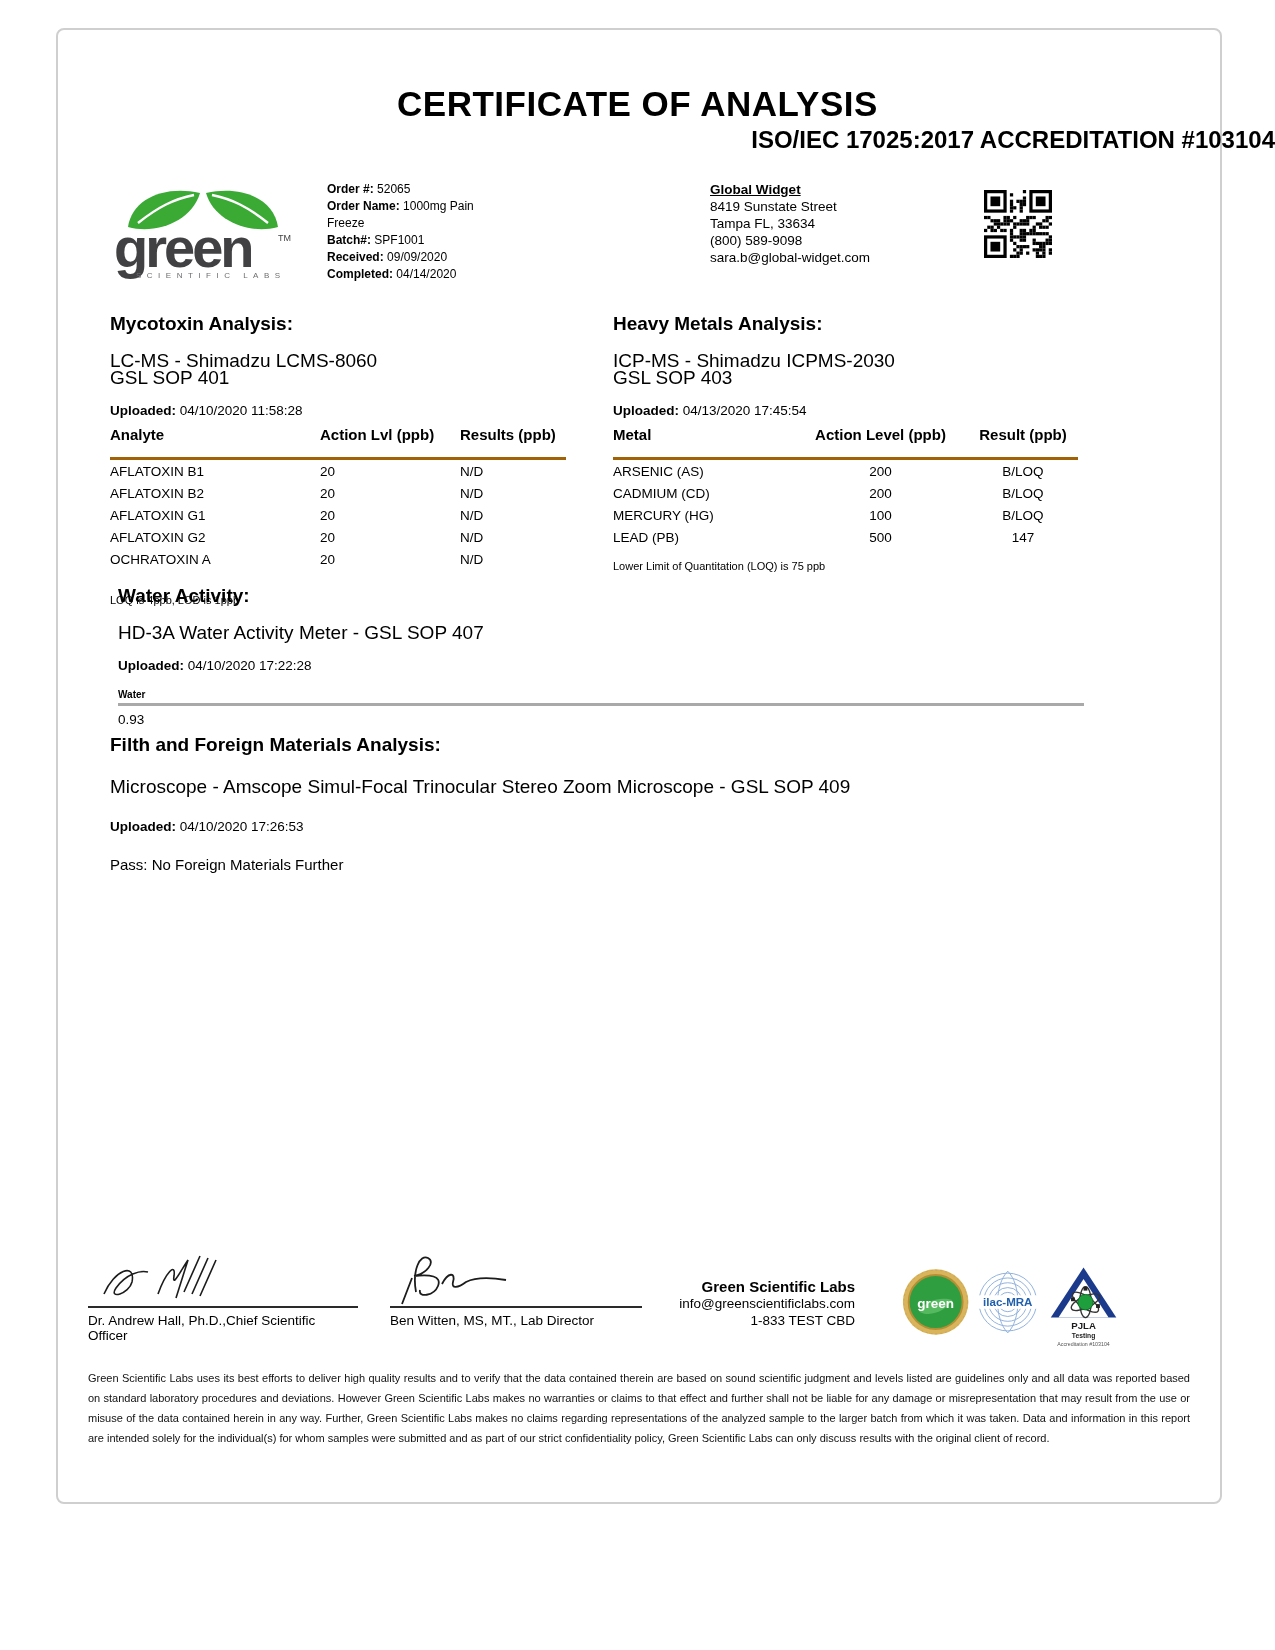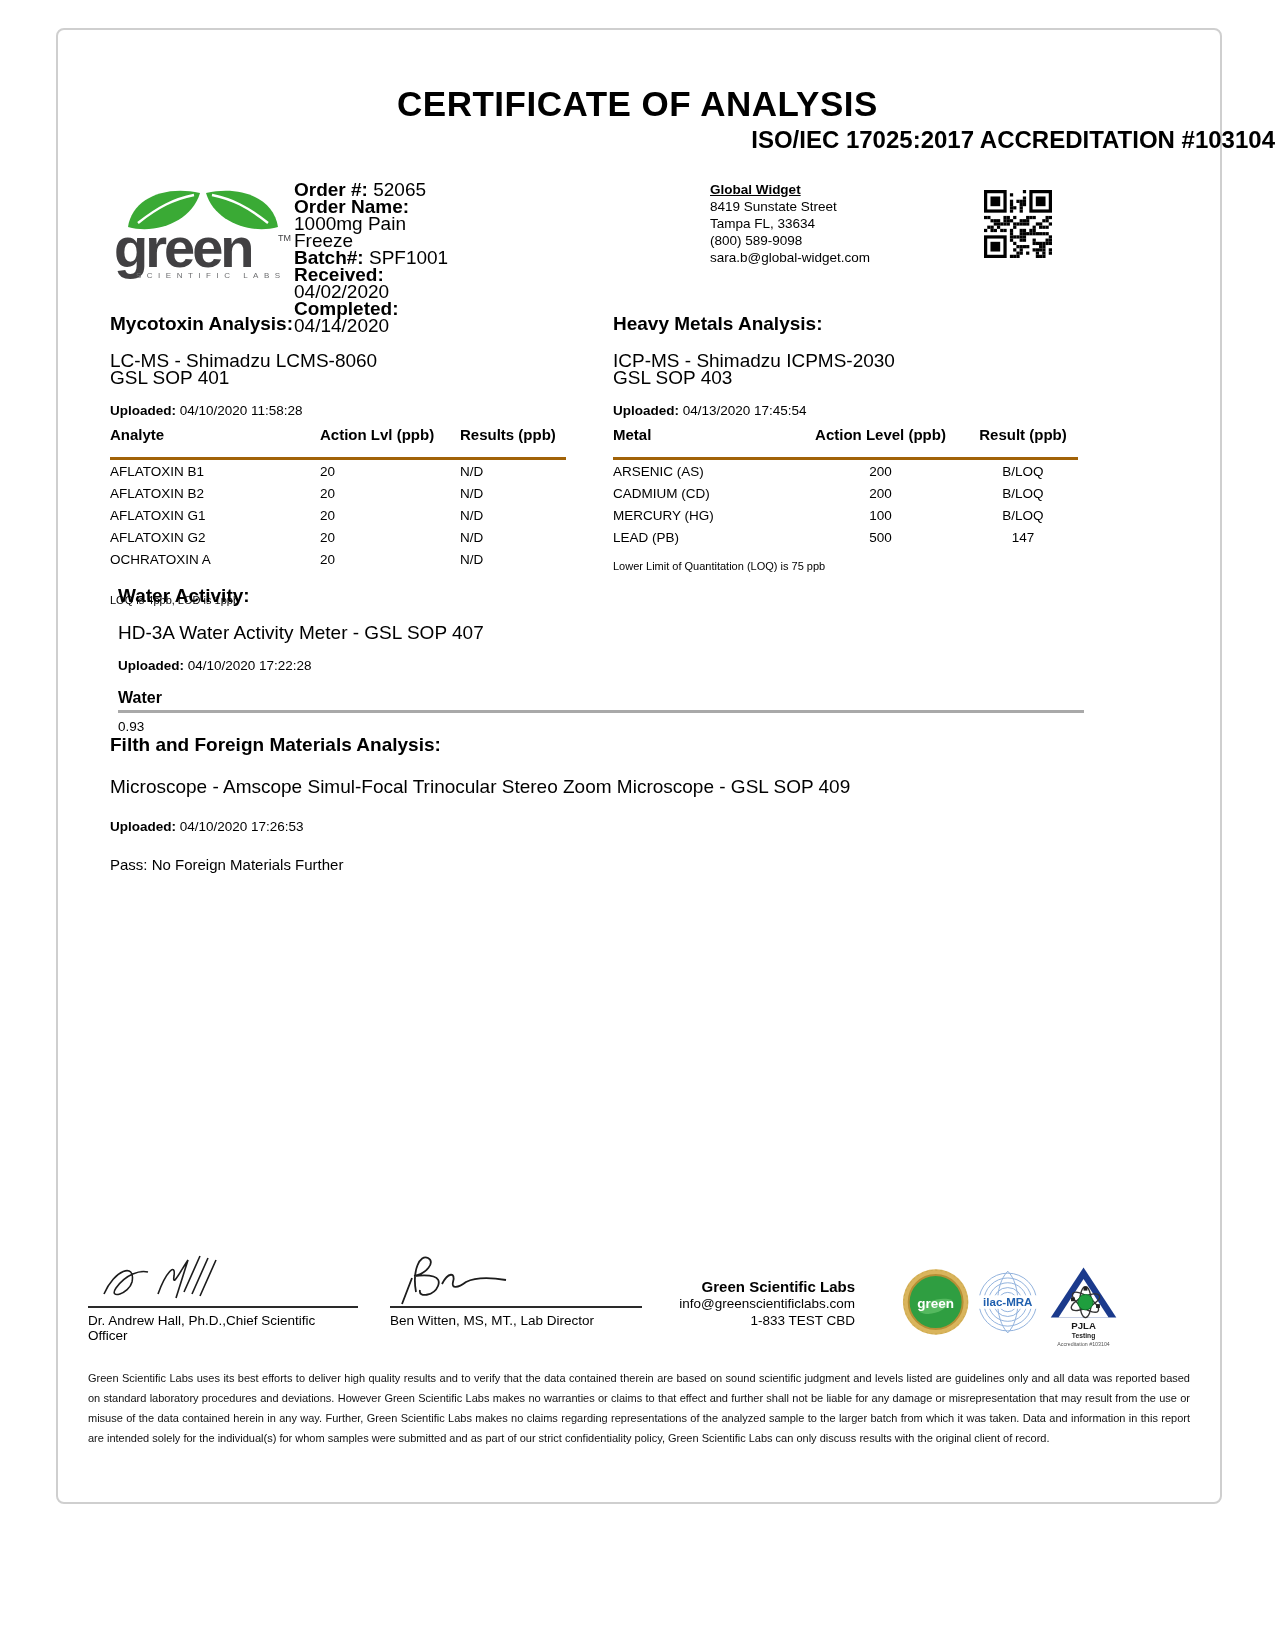--- a/index.html
+++ b/index.html
@@ -7,21 +7,21 @@
   .page{position:absolute;inset:0;background:#fff;}
   .page-border{position:absolute;left:56px;top:28px;width:1162px;height:1472px;border:2px solid #cfcfcf;border-radius:8px;}
   .abs{position:absolute;}
 
   
   .doc-title{left:0;top:84px;width:100%;text-align:center;font-size:35px;font-weight:bold;letter-spacing:.5px;}
   .doc-subtitle{left:0;top:126px;width:100%;text-align:right;font-size:24px;font-weight:bold;}
 
   
   .logo{left:110px;top:183px;width:185px;height:100px;}
-  .order-block{left:294px;top:181px;width:175px;font-size:19px;line-height:17px;}
+  .order-block{left:327px;top:181px;width:175px;font-size:12px;line-height:17px;}
   .client-block{left:710px;top:181px;width:260px;font-size:13.5px;line-height:17px;}
   .qr{left:984px;top:190px;width:68px;height:68px;}
   b.lbl{font-weight:bold;}
 
   
   .sec-heading{font-size:19px;font-weight:bold;}
   .method{font-size:19px;line-height:17px;margin-top:17px;}
   .uploaded{font-size:13.5px;margin-top:17px;}
   .note{font-size:11px;}
 
@@ -33,21 +33,21 @@
   .tbl .drow{display:grid;font-size:13.5px;padding:3.5px 0;}
   .myco .hrow,.myco .drow{grid-template-columns:210px 140px 1fr;}
   .metals .hrow,.metals .drow{grid-template-columns:180px 175px 1fr;}
   .metals .hrow span:nth-child(2),.metals .drow span:nth-child(2),
   .metals .hrow span:nth-child(3),.metals .drow span:nth-child(3){text-align:center;}
   .myco-note{margin-top:24px;}
   .metals-note{margin-top:12px;}
 
   
   .water{left:118px;top:585px;width:966px;}
-  .water-col{font-size:16px;font-weight:bold;margin-top:16px;padding-bottom:3px;border-bottom:3px solid #a9a9a9;}
+  .water-col{font-size:10px;font-weight:bold;margin-top:16px;padding-bottom:3px;border-bottom:3px solid #a9a9a9;}
   .water-val{font-size:13.5px;margin-top:6px;}
 
   
   .filth{left:110px;top:734px;width:966px;}
   .filth-result{font-size:15px;margin-top:22px;}
 
   
   .sig1{left:88px;top:1248px;width:270px;}
   .sig2{left:390px;top:1248px;width:252px;}
   .sig-line{border-bottom:2px solid #2a2a2a;height:58px;}
@@ -80,21 +80,21 @@
       <text x="4" y="84" font-family="Liberation Sans, sans-serif" font-weight="bold" font-size="56" letter-spacing="-3" fill="#414042">green</text>
       <text x="168" y="58" font-family="Liberation Sans, sans-serif" font-size="9" fill="#414042">TM</text>
       <text x="26" y="95" font-family="Liberation Sans, sans-serif" font-size="8" letter-spacing="5.5" fill="#6d6e70">SCIENTIFIC LABS</text>
     </svg>
   </div>
 
   <div class="abs order-block">
     <div><b class="lbl">Order #:</b> <span>52065</span></div>
     <div><b class="lbl">Order Name:</b> <span>1000mg Pain Freeze</span></div>
     <div><b class="lbl">Batch#:</b> <span>SPF1001</span></div>
-    <div><b class="lbl">Received:</b> <span>04/02/2020</span></div>
+    <div><b class="lbl">Received:</b> <span>09/09/2020</span></div>
     <div><b class="lbl">Completed:</b> <span>04/14/2020</span></div>
   </div>
 
   <div class="abs client-block">
     <div style="font-weight:bold;text-decoration:underline;">Global Widget</div>
     <div>8419 Sunstate Street</div>
     <div>Tampa FL, 33634</div>
     <div>(800) 589-9098</div>
     <div>sara.b@global-widget.com</div>
   </div>

